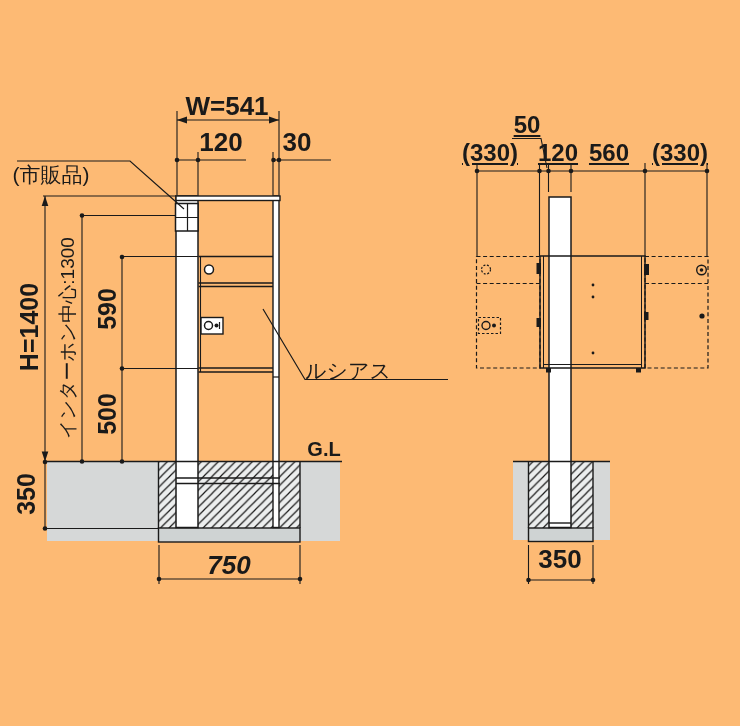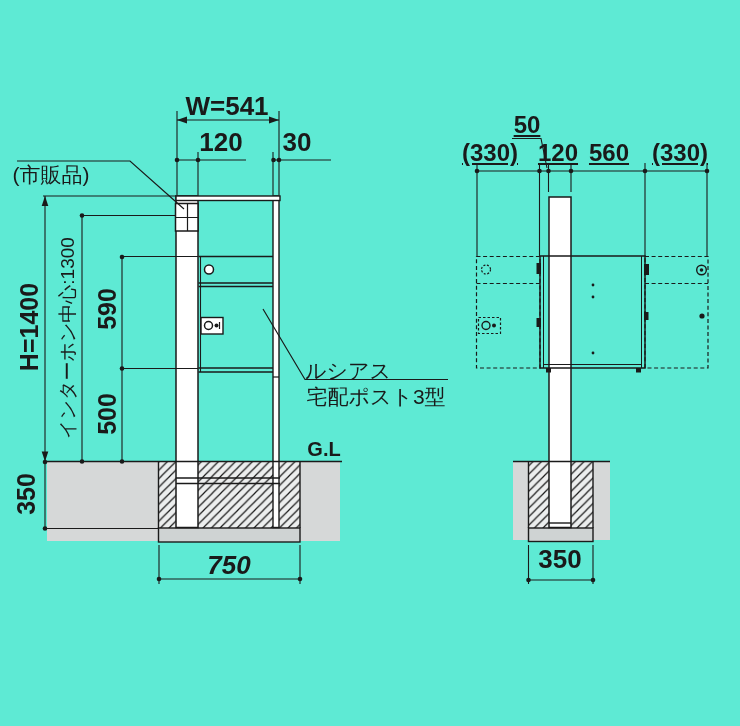--- a/index.html
+++ b/index.html
@@ -1,17 +1,17 @@
 <!DOCTYPE html>
 <html><head>
 <meta charset="utf-8">
 <style>
   html,body{margin:0;padding:0;background:#ffffff;}
   .canvas{
-    position:relative;width:740px;height:726px;background:#5eead4;overflow:hidden;
+    position:relative;width:740px;height:726px;background:#fdba74;overflow:hidden;
     font-family:"Liberation Sans", sans-serif;color:#1a1a1a;
   }
   .canvas svg{position:absolute;left:0;top:0;}
   .lbl{
     position:absolute;white-space:nowrap;color:#1a1a1a;line-height:1;
     transform:translate(-50%,-50%);
   }
   .lbl.rot{transform:translate(-50%,-50%) rotate(-90deg);}
   .dim{font-size:26px;font-weight:600;letter-spacing:0px;}
   .dim-sm{font-size:24px;font-weight:600;text-decoration:underline;}
@@ -194,21 +194,20 @@
 <div class="lbl dim" style="left:297px;top:142px;">30</div>
 <div class="lbl dim rot" style="left:29px;top:327px;font-size:25px;">H=1400</div>
 <div class="lbl rot" style="left:67px;top:338px;font-size:19px;font-weight:500;">インターホン中心:1300</div>
 <div class="lbl dim rot" style="left:107px;top:309px;font-size:25px;">590</div>
 <div class="lbl dim rot" style="left:107px;top:414px;font-size:25px;">500</div>
 <div class="lbl dim rot" style="left:26px;top:494px;font-size:25px;">350</div>
 <div class="lbl dim" style="left:229px;top:565px;font-style:italic;">750</div>
 
 <div class="lbl jp" style="left:51px;top:174px;">(市販品)</div>
 <div class="lbl jp" style="left:348px;top:370px;">ルシアス</div>
-<div class="lbl jp" style="left:376px;top:396px;">宅配ポスト3型</div>
 <div class="lbl gl" style="left:324px;top:449px;">G.L</div>
 
 <div class="lbl dim-sm" style="left:527px;top:125px;">50</div>
 <div class="lbl dim-sm" style="left:490px;top:153px;">(330)</div>
 <div class="lbl dim-sm" style="left:558px;top:153px;">120</div>
 <div class="lbl dim-sm" style="left:609px;top:153px;">560</div>
 <div class="lbl dim-sm" style="left:680px;top:153px;">(330)</div>
 <div class="lbl dim" style="left:560px;top:559px;">350</div>
 
 

